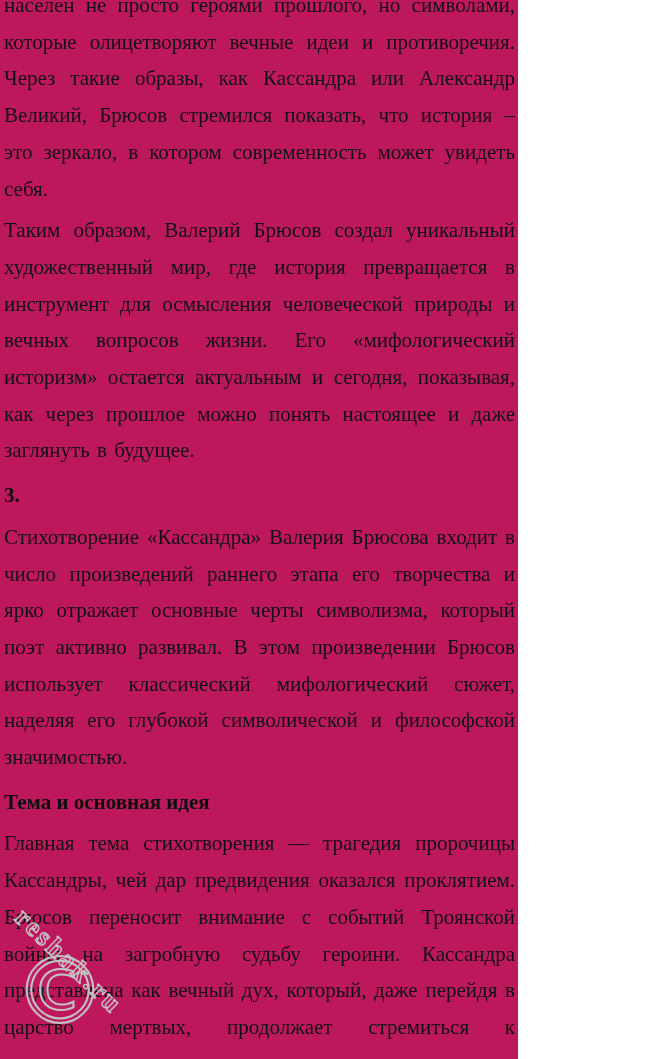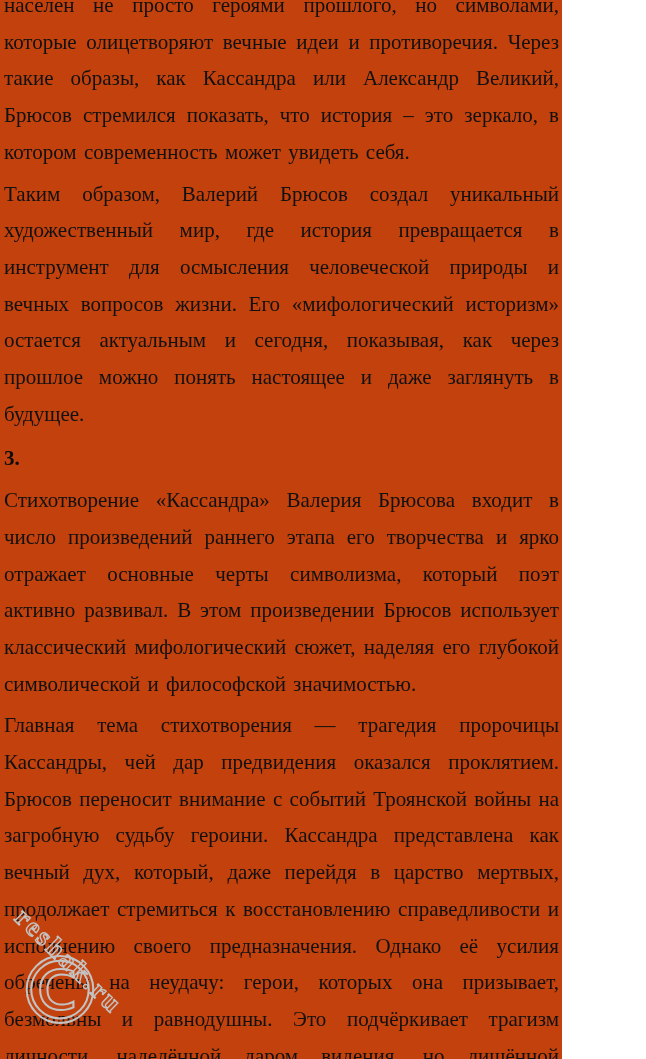--- a/index.html
+++ b/index.html
@@ -7,23 +7,23 @@
     padding: 0;
   }
   body {
     width: 646px;
     height: 1059px;
     background: #ffffff;
     overflow: hidden;
   }
   .page {
     position: relative;
-    width: 562px;
+    width: 518px;
     height: 1059px;
-    background: #c2410c;
+    background: #be185d;
     font-family: "Liberation Serif", "DejaVu Serif", serif;
     color: #111111;
     overflow: hidden;
   }
   .content {
     position: absolute;
     left: 0;
     top: 0;
     width: 100%;
     box-sizing: border-box;
@@ -92,20 +92,21 @@
   <div class="content">
     <p class="para first">населен не просто героями прошлого, но символами, которые олицетворяют вечные идеи и противоречия. Через такие образы, как Кассандра или Александр Великий, Брюсов стремился показать, что история – это зеркало, в котором современность может увидеть себя.</p>
 
     <p class="para">Таким образом, Валерий Брюсов создал уникальный художественный мир, где история превращается в инструмент для осмысления человеческой природы и вечных вопросов жизни. Его «мифологический историзм» остается актуальным и сегодня, показывая, как через прошлое можно понять настоящее и даже заглянуть в будущее.</p>
 
     <h2 class="heading">3.</h2>
 
 
     <p class="para">Стихотворение «Кассандра» Валерия Брюсова входит в число произведений раннего этапа его творчества и ярко отражает основные черты символизма, который поэт активно развивал. В этом произведении Брюсов использует классический мифологический сюжет, наделяя его глубокой символической и философской значимостью.</p>
 
+    <h2 class="heading">Тема и основная идея</h2>
 
     <p class="para">Главная тема стихотворения — трагедия пророчицы Кассандры, чей дар предвидения оказался проклятием. Брюсов переносит внимание с событий Троянской войны на загробную судьбу героини. Кассандра представлена как вечный дух, который, даже перейдя в царство мертвых, продолжает стремиться к восстановлению справедливости и исполнению своего предназначения. Однако её усилия обречены на неудачу: герои, которых она призывает, безмолвны и равнодушны. Это подчёркивает трагизм личности, наделённой даром видения, но лишённой возможности быть услышанной.</p>
   </div>
 
   <div class="watermark">
     <span class="wm-copyright">©</span>
     <span class="wm-site">reshak.ru</span>
   </div>
 
 </div>

